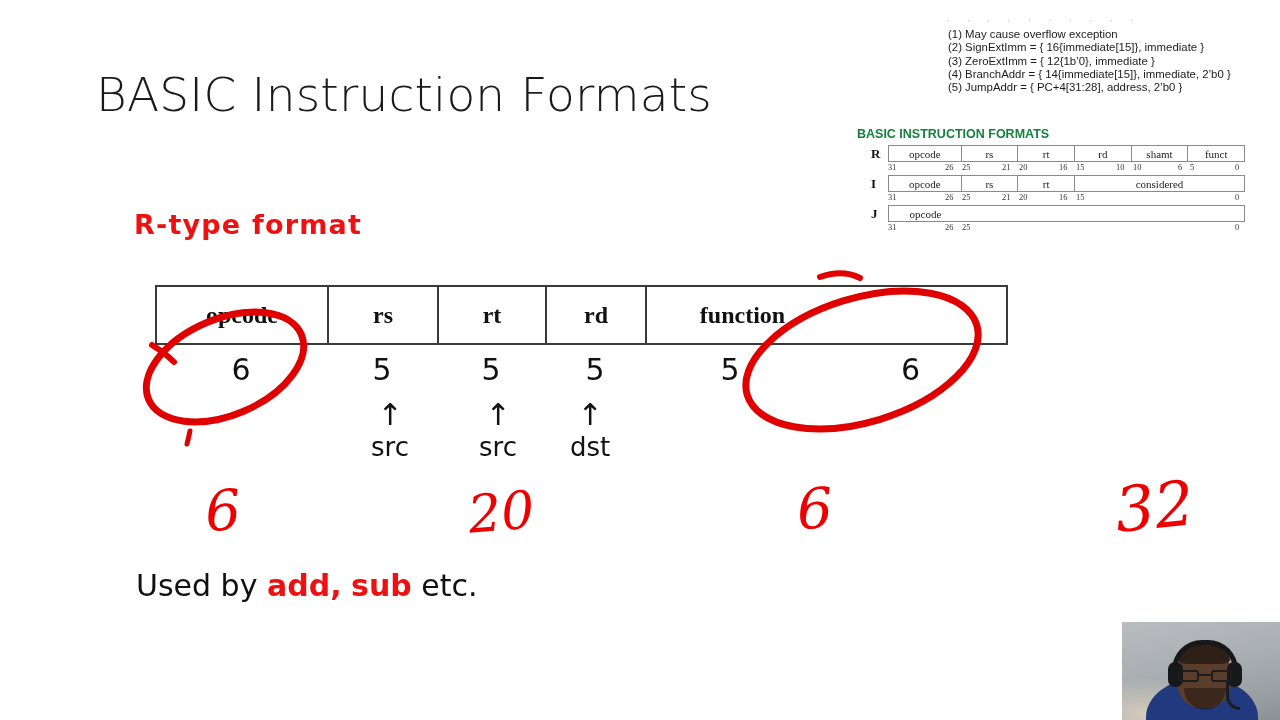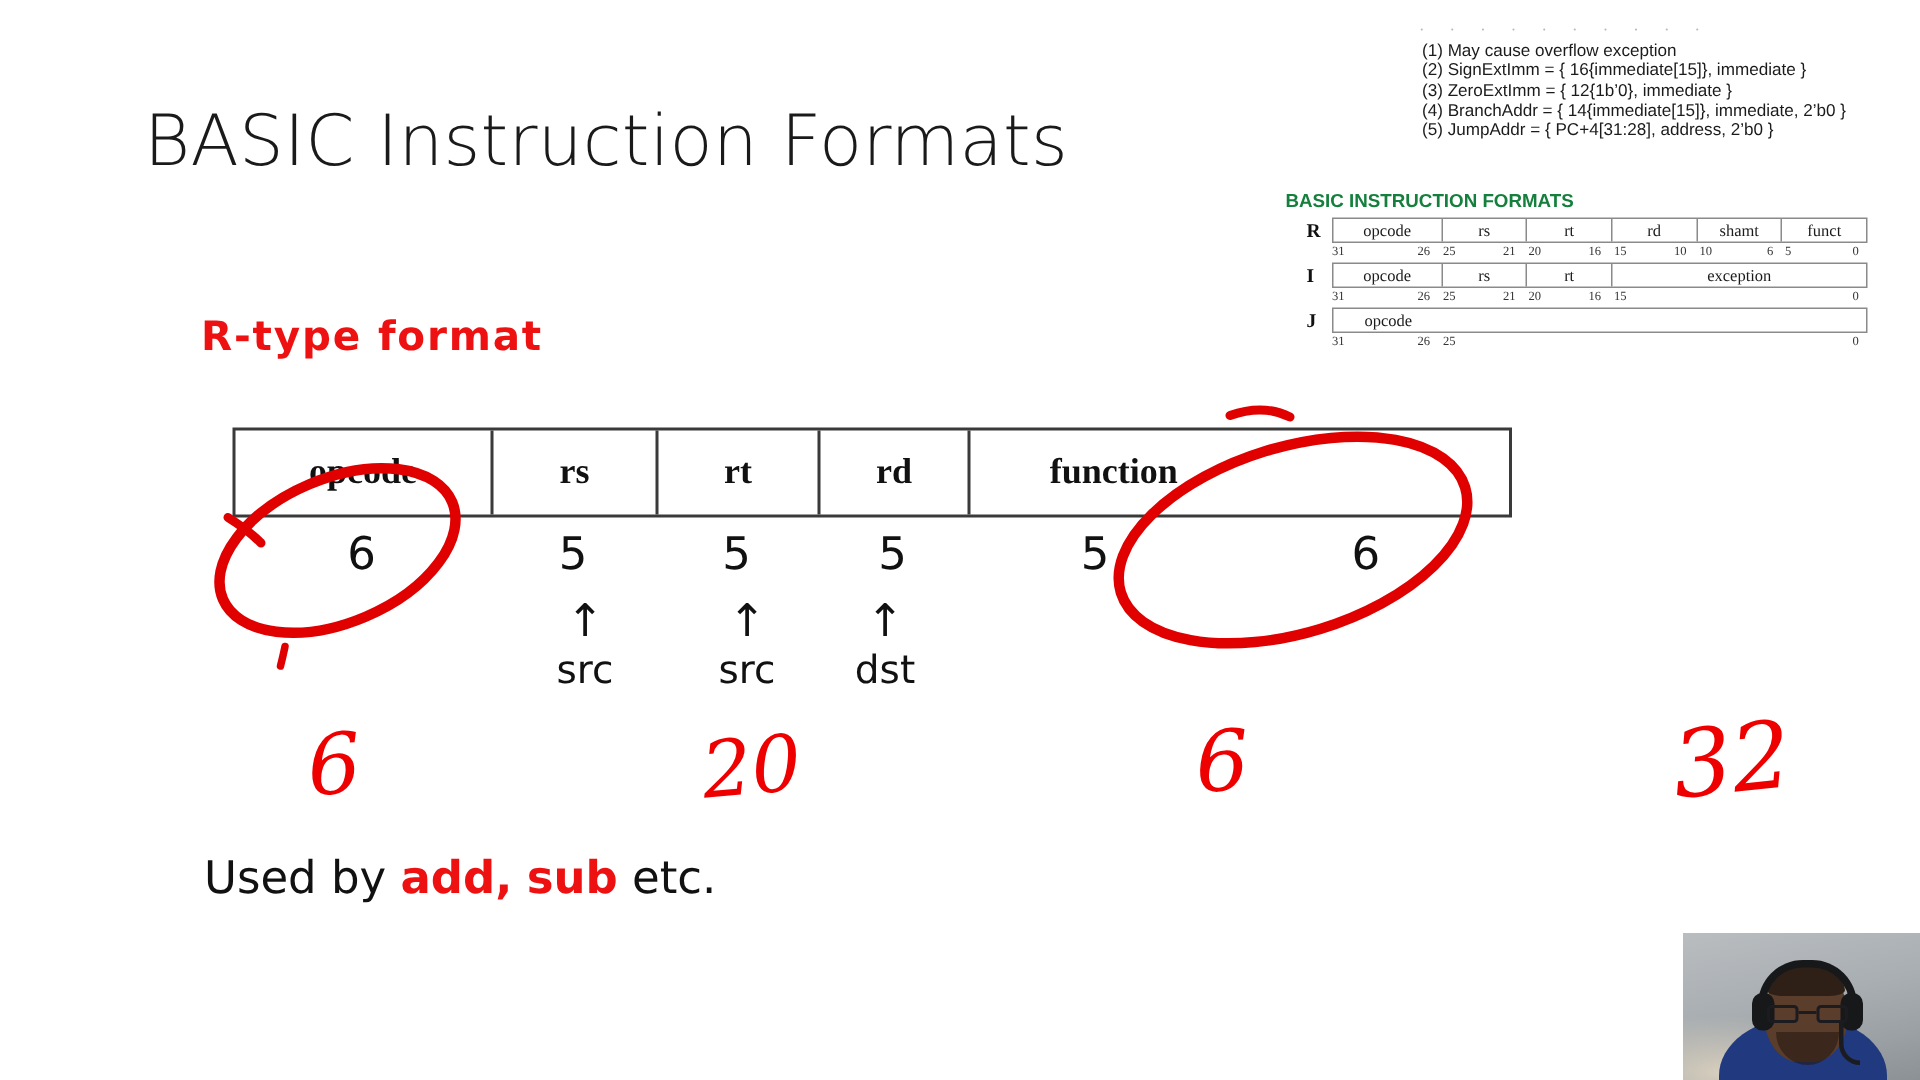--- a/index.html
+++ b/index.html
@@ -468,21 +468,21 @@
       <span style="left:347px">0</span>
     </div>
   </div>
 
   <div class="fmt-block" id="fmt-I">
     <div class="fmt-label">I</div>
     <div class="fmt-row">
       <div class="fcell" style="width:73px">opcode</div>
       <div class="fcell" style="width:57px">rs</div>
       <div class="fcell" style="width:57px">rt</div>
-      <div class="fcell" style="width:170px">exception</div>
+      <div class="fcell" style="width:170px">considered</div>
     </div>
     <div class="fmt-bits">
       <span style="left:0px">31</span>
       <span style="left:57px">26</span>
       <span style="left:74px">25</span>
       <span style="left:114px">21</span>
       <span style="left:131px">20</span>
       <span style="left:171px">16</span>
       <span style="left:188px">15</span>
       <span style="left:347px">0</span>

